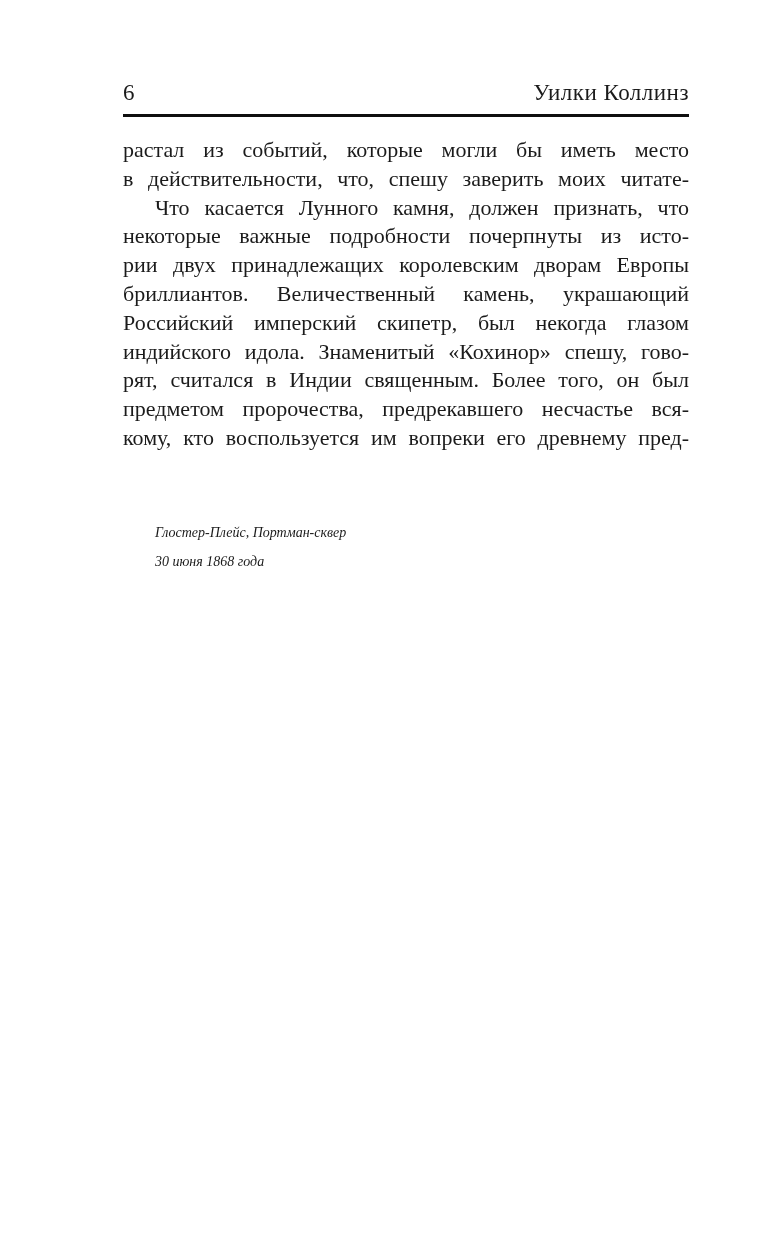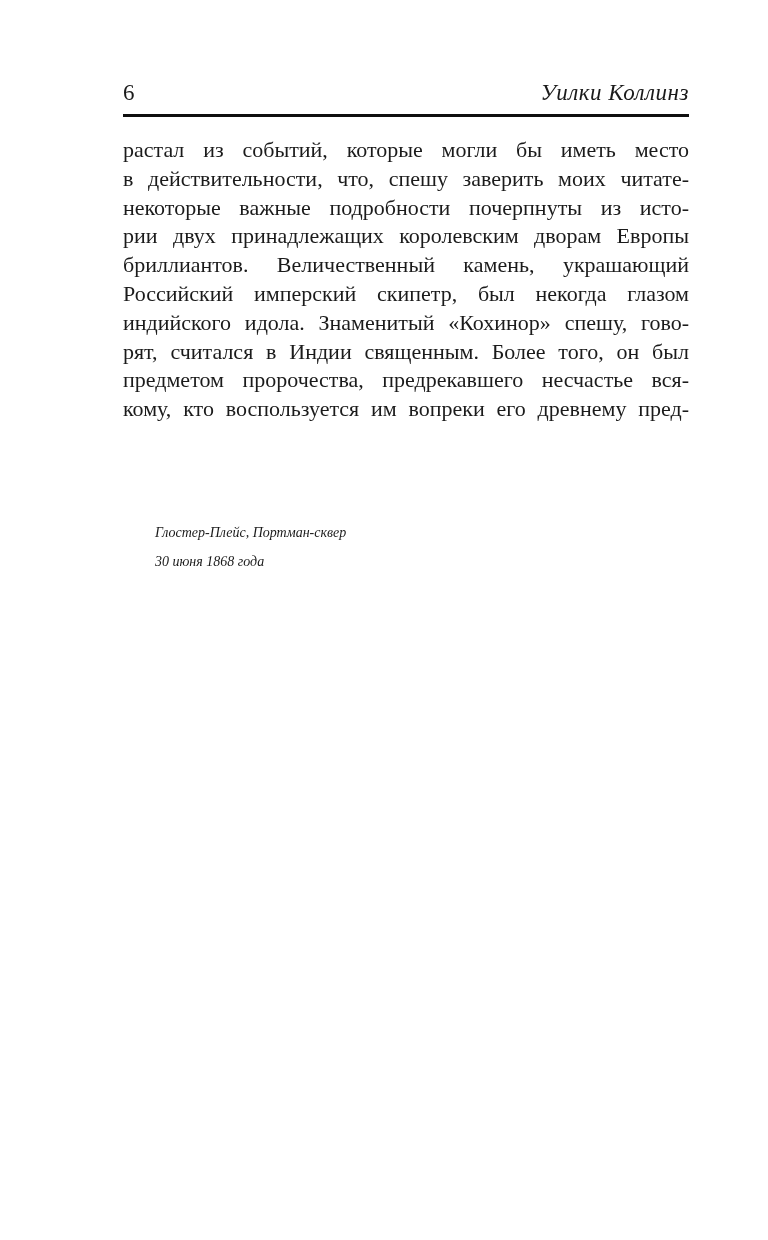--- a/index.html
+++ b/index.html
@@ -21,21 +21,20 @@
     width: 566px;
     display: flex;
     justify-content: space-between;
     align-items: baseline;
     font-size: 23px;
     line-height: 26px;
     padding-bottom: 8px;
     border-bottom: 3px solid #0f0f0f;
   }
   .running-head .author {
-    font-style: italic;
     letter-spacing: 0.5px;
     margin-left: 40px;
   }
   .body-text {
     position: absolute;
     left: 123px;
     top: 136px;
     width: 566px;
     font-size: 22px;
     line-height: 28.8px;
@@ -64,20 +63,21 @@
     <span class="pagenum">6</span>
     <span class="author">Уилки Коллинз</span>
   </header>
 
   <main class="body-text" id="body-text">
       <div>
         <div class="line">растал из событий, которые могли бы иметь место</div>
         <div class="line">в действительности, что, спешу заверить моих читате-</div>
       </div>
       <div>
+        <div class="line indent">Что касается Лунного камня, должен признать, что</div>
         <div class="line">некоторые важные подробности почерпнуты из исто-</div>
         <div class="line">рии двух принадлежащих королевским дворам Европы</div>
         <div class="line">бриллиантов. Величественный камень, украшающий</div>
         <div class="line">Российский имперский скипетр, был некогда глазом</div>
         <div class="line">индийского идола. Знаменитый «Кохинор» спешу, гово-</div>
         <div class="line">рят, считался в Индии священным. Более того, он был</div>
         <div class="line">предметом пророчества, предрекавшего несчастье вся-</div>
         <div class="line">кому, кто воспользуется им вопреки его древнему пред-</div>
       </div>
     </main>

